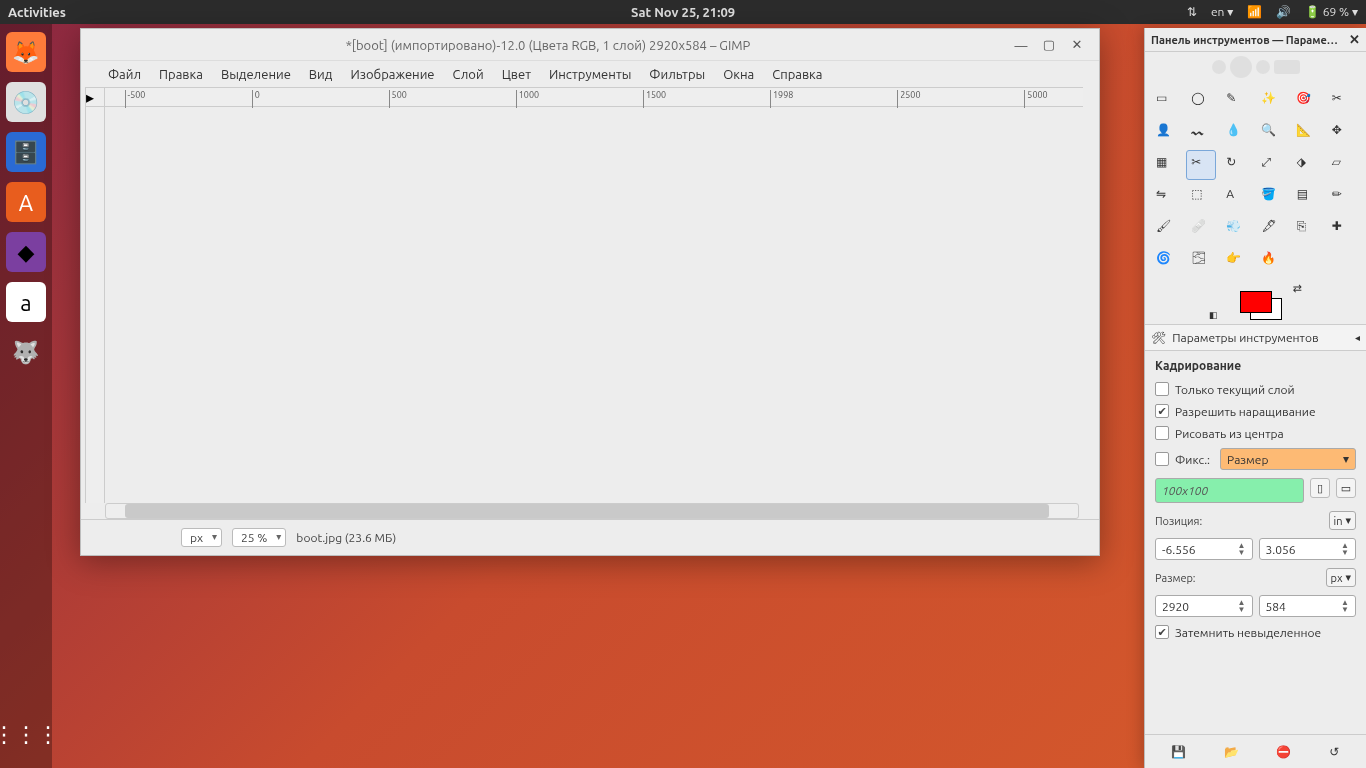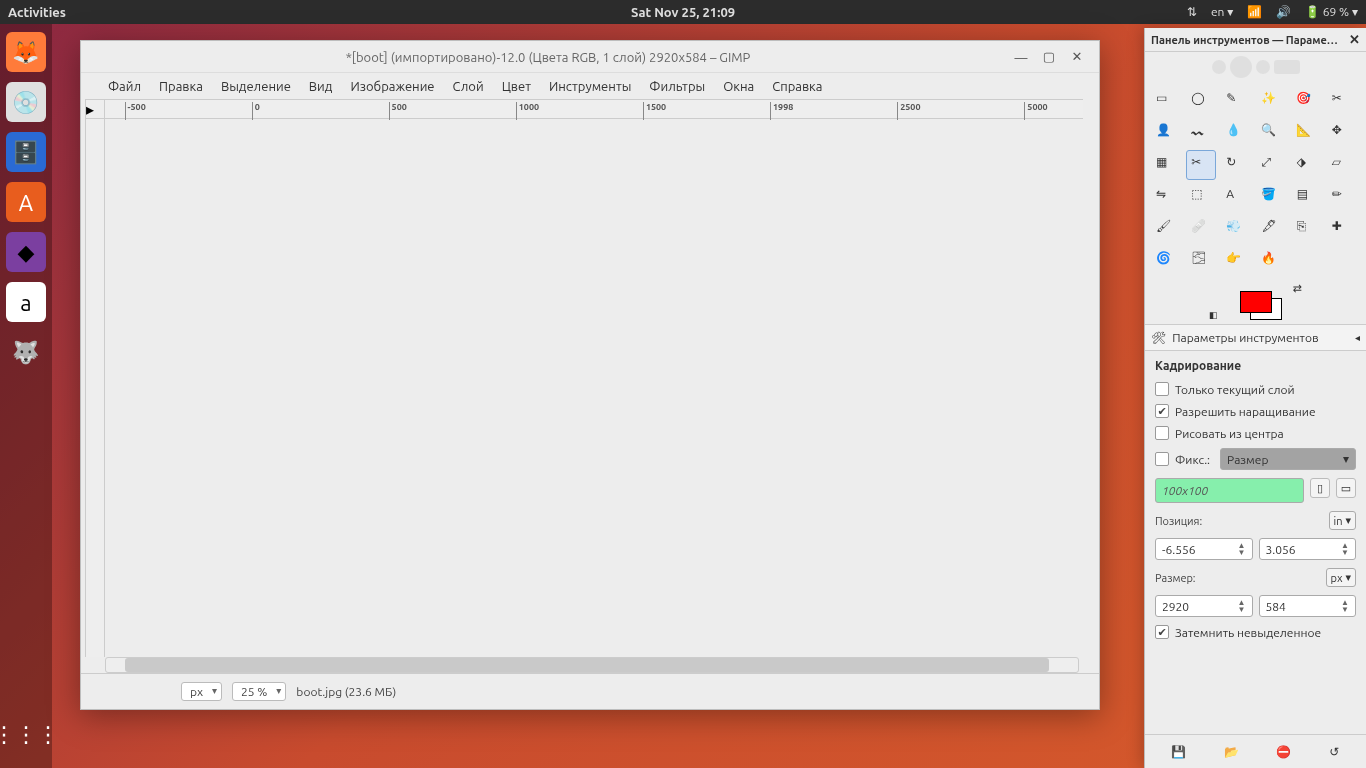--- a/index.html
+++ b/index.html
@@ -10,29 +10,29 @@
 .topbar .activities { font-weight: bold; }
 .topbar .datetime { position: absolute; left: 50%; transform: translateX(-50%); font-weight: bold; }
 .topbar .tray { margin-left: auto; display: flex; gap: 14px; align-items: center; font-size: 12px; }
 
 
 .launcher { position: absolute; left: 0; top: 24px; width: 52px; height: 744px; background: rgba(30,10,10,0.35); display: flex; flex-direction: column; align-items: center; padding-top: 8px; gap: 10px; }
 .launcher-item { width: 40px; height: 40px; border-radius: 6px; display: flex; align-items: center; justify-content: center; font-size: 22px; }
 .launcher .apps-btn { margin-top: auto; margin-bottom: 14px; color: #fff; }
 
 
-.gimp-window { position: absolute; left: 80px; top: 40px; width: 1020px; height: 670px; background: #ededed; border: 1px solid #bdbdbd; box-shadow: 0 6px 30px rgba(0,0,0,0.35); display: flex; flex-direction: column; }
+.gimp-window { position: absolute; left: 80px; top: 28px; width: 1020px; height: 528px; background: #ededed; border: 1px solid #bdbdbd; box-shadow: 0 6px 30px rgba(0,0,0,0.35); display: flex; flex-direction: column; }
 .gimp-titlebar { height: 32px; background: #ededed; display: flex; align-items: center; padding: 0 8px; border-bottom: 1px solid #ddd; }
 .gimp-titlebar .title { flex: 1; text-align: center; font-size: 13px; color: #666; }
 .win-btn { width: 28px; height: 22px; display:flex; align-items:center; justify-content:center; font-size:13px; color:#555;}
 .gimp-menu { height: 26px; display: flex; gap: 18px; padding: 0 27px; font-size: 13px; align-items: center; color:#333;}
 
 .gimp-body { flex:1; display:flex; flex-direction:column; position:relative; }
 .ruler-h { height:20px; background:#eee; border-top:1px solid #ccc; border-bottom:1px solid #ccc; margin-left:24px; margin-right:16px; position:relative; font-size:9px; color:#555; display:flex;}
-.ruler-h div { position:absolute; top:2px;font-weight:bold; }
+.ruler-h div { position:absolute; top:2px; }
 .ruler-v { width:20px; background:#eee; border-right:1px solid #ccc; border-left:1px solid #ccc; position:absolute; left:4px; top:0; bottom:0; font-size:9px; color:#555;}
 .canvas-area { flex:1; position:relative; margin:0 16px 0 24px; background:#e8e8e6; overflow:hidden;}
 .ruler-corner { position:absolute; left:4px; top:0; width:20px; height:20px; background:#eee; border:1px solid #ccc; z-index:2;}
 
 .scroll-h { height:16px; background:#eee; margin:0 20px 0 24px; border:1px solid #ccc; border-radius:3px;}
 .scroll-h .thumb { height:100%; width:95%; margin-left:2%; background:#c9c9c9; border-radius:3px;}
 
 .statusbar { height:36px; border-top:1px solid #ccc; display:flex; align-items:center; padding:0 10px; gap:10px; font-size:12px; color:#444;}
 .statusbar .combo { border:1px solid #bbb; padding:2px 18px 2px 8px; background:#fff; border-radius:3px; position:relative;}
 .statusbar .combo::after { content:"▾"; position:absolute; right:4px; font-size:10px; color:#666;}
@@ -52,21 +52,21 @@
 .swap-arrows { position:absolute; right:64px; top:2px; font-size:11px;}
 .tiny-sq { position:absolute; left:64px; bottom:4px; font-size:9px;}
 
 .tool-options { border-top:1px solid #ccc; }
 .tool-options-tab { height:26px; display:flex; align-items:center; padding:0 6px; gap:6px; background:#f3f3f3; border-bottom:1px solid #ccc;}
 .tool-options-tab .expand { margin-left:auto; font-size:10px;}
 .tool-options-body { padding:8px 10px; display:flex; flex-direction:column; gap:8px; overflow:auto;}
 .opt-title { font-weight:bold; margin-bottom:2px;}
 .chk-row { display:flex; align-items:center; gap:6px;}
 .chk { width:14px; height:14px; border:1px solid #999; background:#fff; border-radius:2px; display:flex; align-items:center; justify-content:center; font-size:11px; color:#444;}
-.combo-full { border:1px solid #aaa; background:#a3a3a3; padding:3px 6px; border-radius:3px; display:flex; justify-content:space-between; align-items:center;}
+.combo-full { border:1px solid #aaa; background:#fdba74; padding:3px 6px; border-radius:3px; display:flex; justify-content:space-between; align-items:center;}
 .text-input { border:1px solid #aaa; background:#86efac; padding:5px 6px; border-radius:3px; font-style:italic; color:#555;}
 .row-split { display:flex; gap:6px; align-items:center;}
 .row-split .combo-sm { border:1px solid #aaa; background:#f4f4f4; padding:2px 4px; border-radius:3px; font-size:11px; display:flex; gap:3px; align-items:center; margin-left:auto;}
 .spin { flex:1; border:1px solid #aaa; background:#fff; padding:3px 6px; border-radius:3px; display:flex; align-items:center;}
 .spin .val { flex:1;}
 .spin .arrows { font-size:8px; line-height:7px; color:#666; display:flex; flex-direction:column;}
 .lbl { font-size:11px; color:#444;}
 .btn-icon { width:20px; height:20px; border:1px solid #bbb; border-radius:3px; background:#f4f4f4; display:flex; align-items:center; justify-content:center; font-size:11px;}
 .toolbox-footer { margin-top:auto; height:34px; border-top:1px solid #ccc; display:flex; align-items:center; justify-content:space-around; padding:0 8px;}
 

